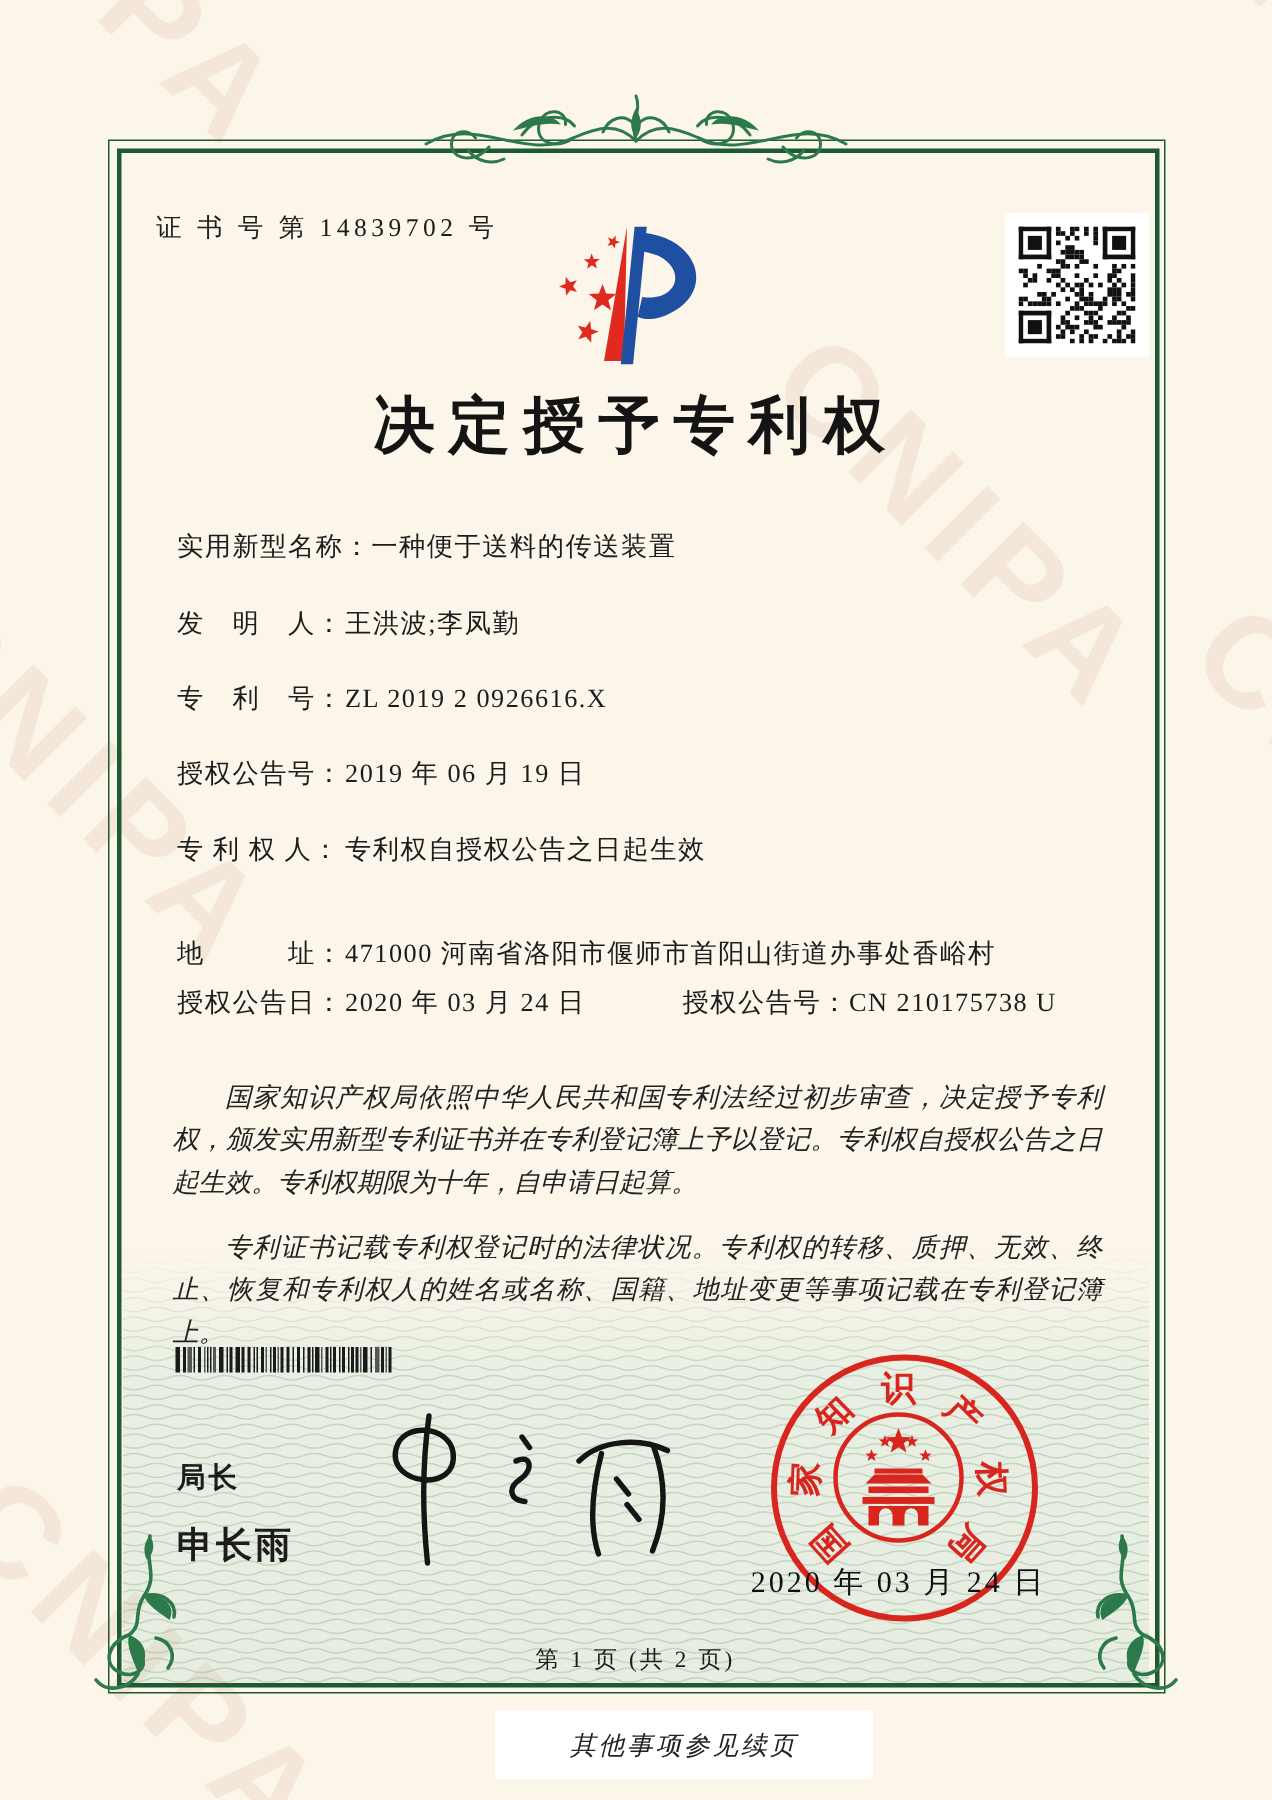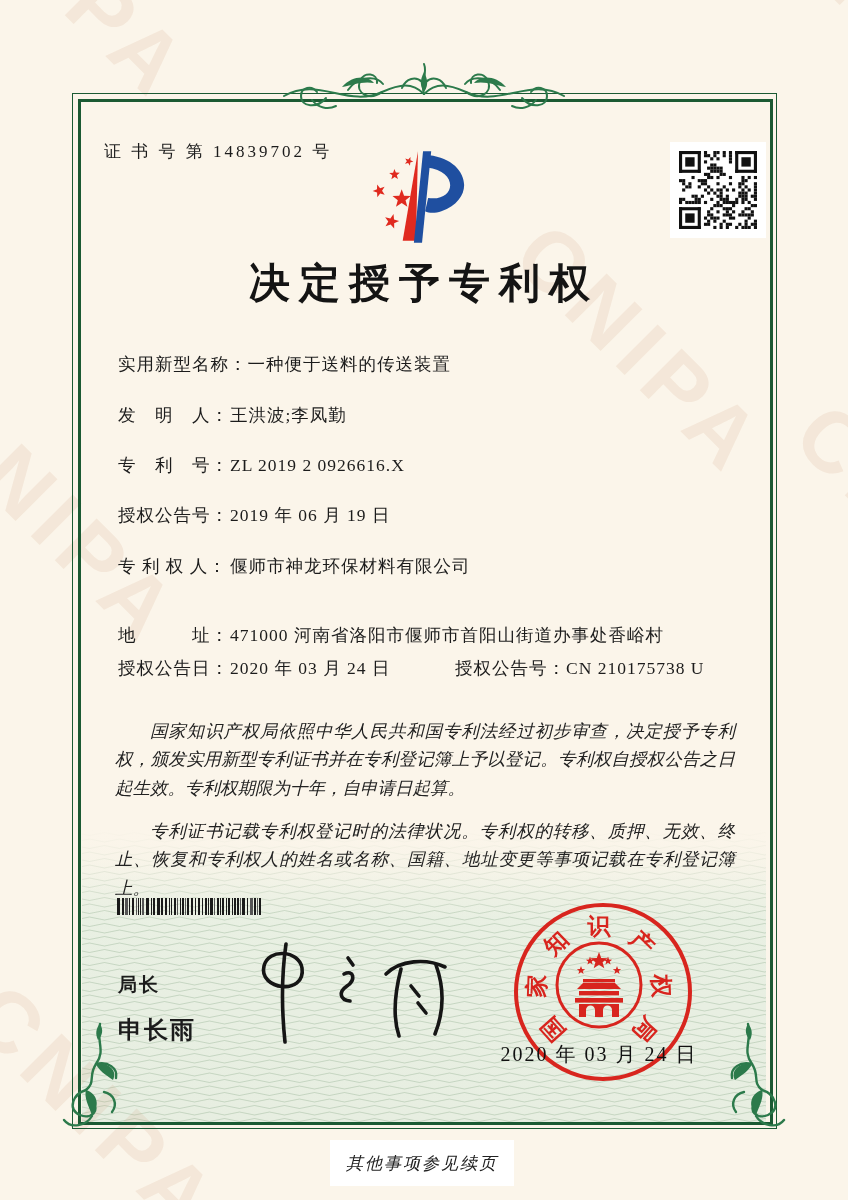--- a/index.html
+++ b/index.html
@@ -63,21 +63,21 @@
   .seal-ring{position:absolute; left:0; top:0; width:170px; height:170px;
     border:4px solid #d8251e; border-radius:50%;}
   .seal-char{position:absolute; font-size:23px; font-weight:bold; color:#d8251e;
     font-family:"Liberation Serif","DejaVu Serif",serif;}
   .seal-emblem{position:absolute; left:35px; top:32px;}
   .seal-date{position:absolute; left:50%; top:138px; transform:translateX(-50%);
     white-space:nowrap; font-size:20px; color:#111; letter-spacing:2px; z-index:7;}
   
   .page-note{left:72px; top:1096px; width:703px; text-align:center; font-size:15.5px; letter-spacing:2px; z-index:5;}
   .cont-note{
-    left:330px; top:1140px; width:184px; height:46px; background:#ffffff; z-index:5;
+    left:330px; top:1140px; width:252px; height:46px; background:#ffffff; z-index:5;
     display:flex; align-items:center; justify-content:center;
     font-size:17px; font-style:italic; letter-spacing:2px; color:#222;
   }
   .ornament{z-index:4;}
 </style>
 </head>
 <body>
 
 <div id="page">
 
@@ -418,21 +418,21 @@
   <div class="abs row" style="top:403px;">
     <span class="flabel">发　明　人：</span><span class="fvalue">王洪波;李凤勤</span>
   </div>
   <div class="abs row" style="top:453px;">
     <span class="flabel">专　利　号：</span><span class="fvalue">ZL 2019 2 0926616.X</span>
   </div>
   <div class="abs row" style="top:503px;">
     <span class="flabel">授权公告号：</span><span class="fvalue">2019 年 06 月 19 日</span>
   </div>
   <div class="abs row" style="top:554px;">
-    <span class="flabel">专 利 权 人：</span><span class="fvalue">偃师市神龙环保材料有限公司</span>
+    <span class="flabel">专 利 权 人：</span><span class="fvalue">专利权自授权公告之日起生效</span>
   </div>
   <div class="abs row" style="top:623px;">
     <span class="flabel">地　　　址：</span><span class="fvalue">471000 河南省洛阳市偃师市首阳山街道办事处香峪村</span>
   </div>
   <div class="abs row" style="top:656px;">
     <span class="flabel">授权公告日：</span><span class="fvalue">2020 年 03 月 24 日</span>
     <span class="grant2">
       <span class="flabel" style="min-width:108px;">授权公告号：</span><span class="fvalue">CN 210175738 U</span>
     </span>
   </div>
@@ -532,15 +532,16 @@
         <rect x="34" y="44" width="32" height="3.4"></rect>
         <path d="M28,54 L72,54 L66,48 L34,48 Z"></path>
         <rect x="30" y="56" width="40" height="4.4"></rect>
         <rect x="26" y="63" width="48" height="4.6"></rect>
         <path d="M30,69 h40 v13 h-7 v-7 a4.5,4.5 0 0 0 -9,0 v7 h-8 v-7 a4.5,4.5 0 0 0 -9,0 v7 h-7 Z"></path>
       </g>
     </svg>
     <div class="seal-date">2020 年 03 月 24 日</div>
   </div>
 
+  <div class="abs page-note">第 1 页 (共 2 页)</div>
   <div class="abs cont-note">其他事项参见续页</div>
 
 </div>
 
 </body></html>

